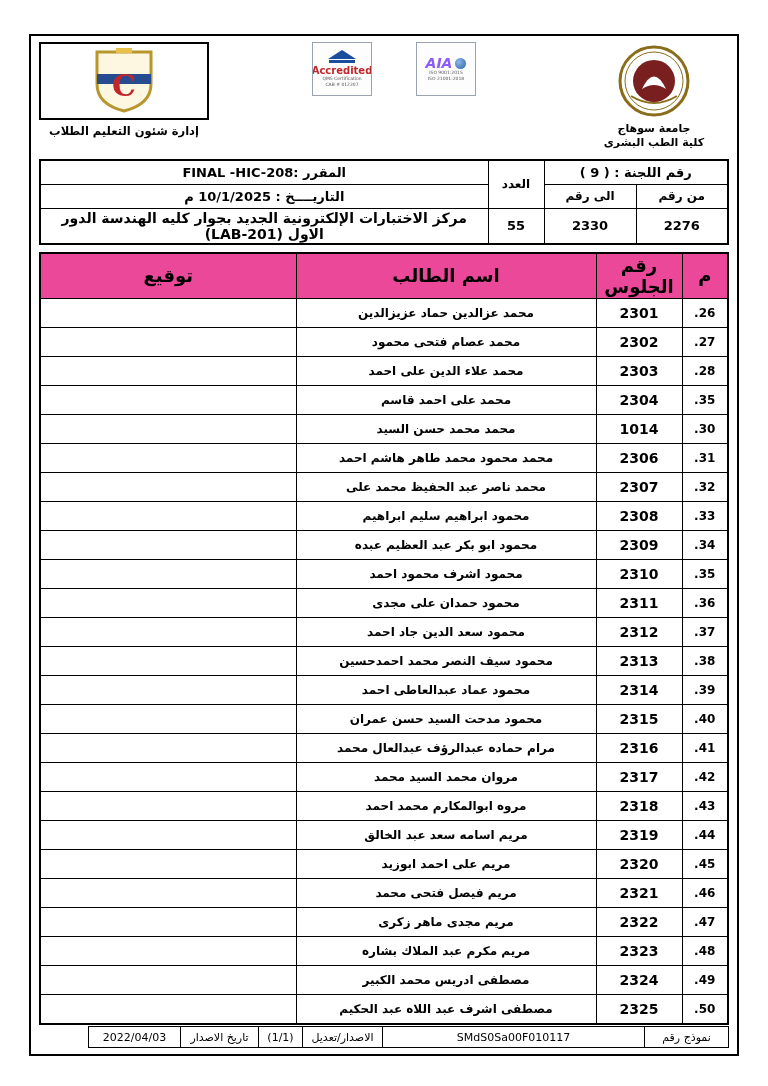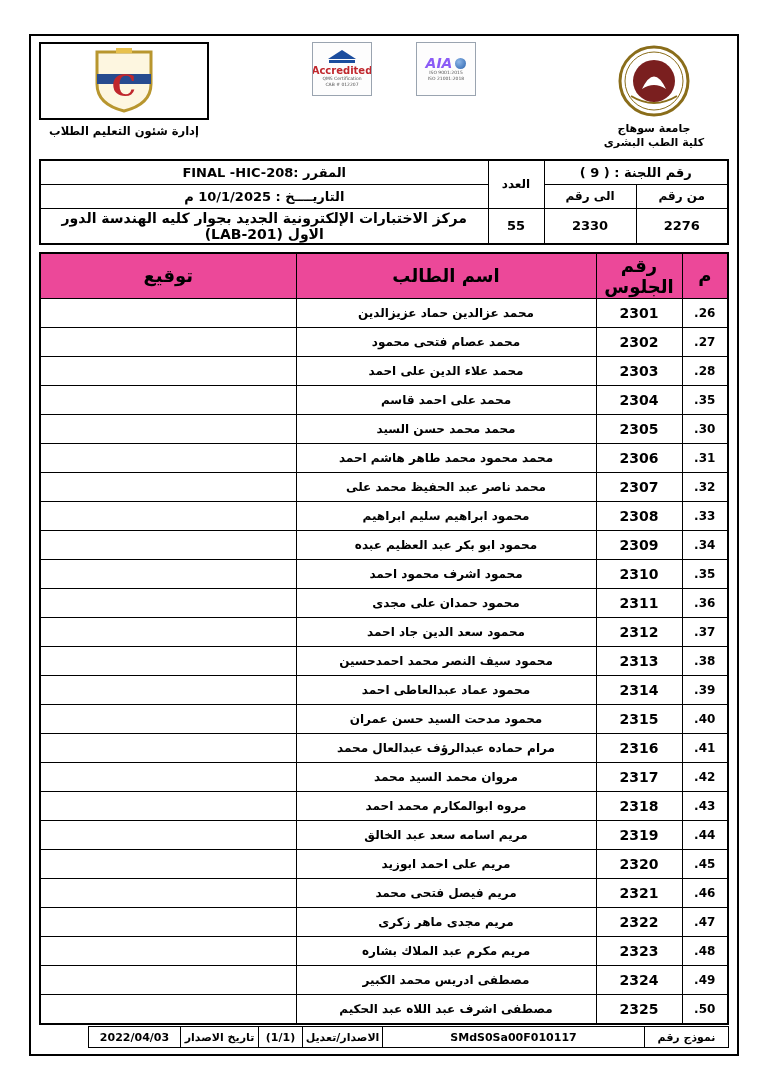--- a/index.html
+++ b/index.html
@@ -40,21 +40,21 @@
   
   table.main{width:100%;border-collapse:collapse;table-layout:fixed;border:2px solid #000;}
   .main th{border:1px solid #000;background:#ec4899;font-size:18px;height:25px;font-weight:bold;}
   .main td{border:1px solid #000;height:28px;text-align:center;vertical-align:middle;padding:0 2px;}
   .main td.c-seat{font-weight:bold;font-size:14px;}
   .main td.c-name{font-weight:bold;font-size:12px;}
   .main td.c-idx{font-weight:bold;font-size:12px;}
 
   
   table.foot{border-collapse:collapse;table-layout:fixed;width:640px;margin-top:auto;}
-  .foot td{border:1px solid #000;height:20px;text-align:center;font-weight:bold;font-size:11px;padding:0 2px;}
+  .foot td{border:1px solid #000;height:20px;text-align:center;font-weight:normal;font-size:11px;padding:0 2px;}
   .foot .f-code{direction:ltr;}
 </style>
 </head>
 <body>
 
 <div class="sheet">
   <div class="frame">
 
     <header class="top">
 
@@ -169,21 +169,21 @@
 
       <tr>
         <td class="c-idx">35.</td>
         <td class="c-seat">2304</td>
         <td class="c-name">محمد على احمد قاسم</td>
         <td class="c-sig"></td>
       </tr>
 
       <tr>
         <td class="c-idx">30.</td>
-        <td class="c-seat">2305</td>
+        <td class="c-seat">1014</td>
         <td class="c-name">محمد محمد حسن السيد</td>
         <td class="c-sig"></td>
       </tr>
 
       <tr>
         <td class="c-idx">31.</td>
         <td class="c-seat">2306</td>
         <td class="c-name">محمد محمود محمد طاهر هاشم احمد</td>
         <td class="c-sig"></td>
       </tr>

